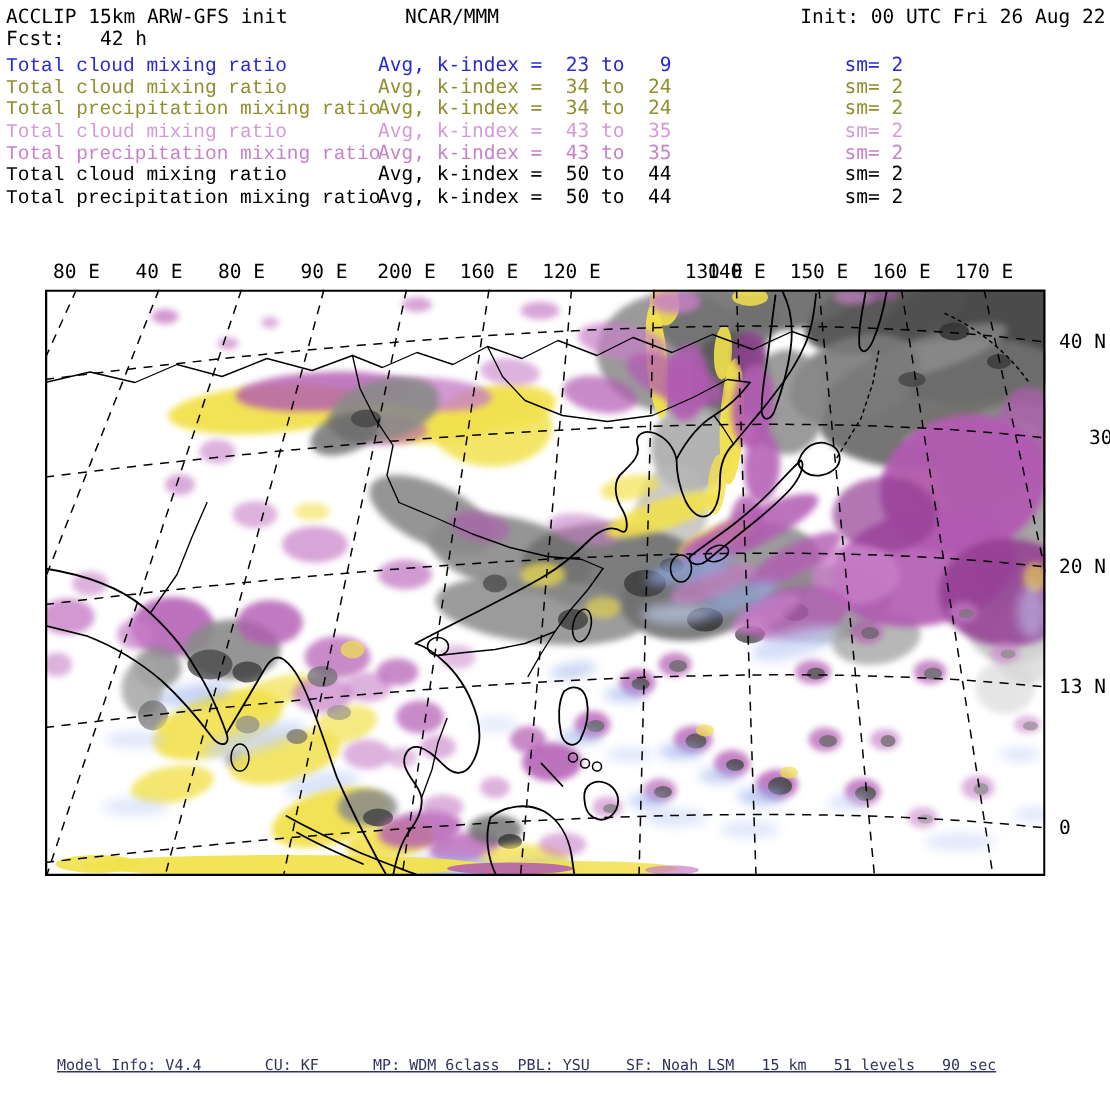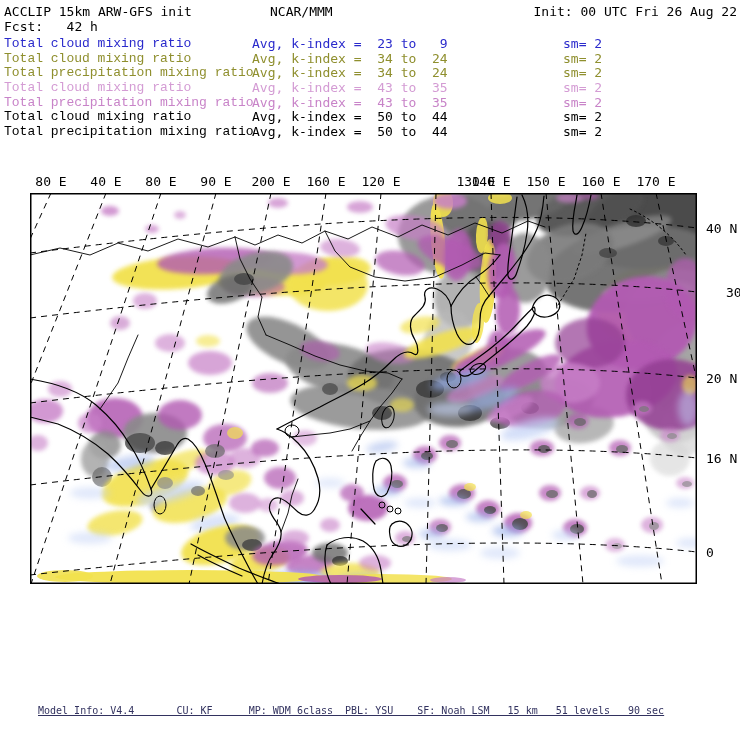--- a/index.html
+++ b/index.html
@@ -75,21 +75,21 @@
       <span style="position: absolute; top: 174px; left: 491px; transform: translateX(-50%);">140 E</span>
       <span style="position: absolute; top: 174px; left: 546px; transform: translateX(-50%);">150 E</span>
       <span style="position: absolute; top: 174px; left: 601px; transform: translateX(-50%);">160 E</span>
       <span style="position: absolute; top: 174px; left: 656px; transform: translateX(-50%);">170 E</span>
     </div>
 
   <div id="lat-labels">
       <span style="position: absolute; left: 706px; top: 221px;">40 N</span>
       <span style="position: absolute; left: 726px; top: 285px;">30 N</span>
       <span style="position: absolute; left: 706px; top: 371px;">20 N</span>
-      <span style="position: absolute; left: 706px; top: 451px;">16 N</span>
+      <span style="position: absolute; left: 706px; top: 451px;">13 N</span>
       <span style="position: absolute; left: 706px; top: 545px;">0</span>
     </div>
 
   <div id="map-wrap">
     <svg id="map-svg" viewBox="0 0 667 391">
       <defs>
         <filter id="f1" x="-60%" y="-60%" width="220%" height="220%">
             <feGaussianBlur stdDeviation="2.2"></feGaussianBlur>
           </filter>
         <filter id="f2" x="-80%" y="-80%" width="260%" height="260%">

